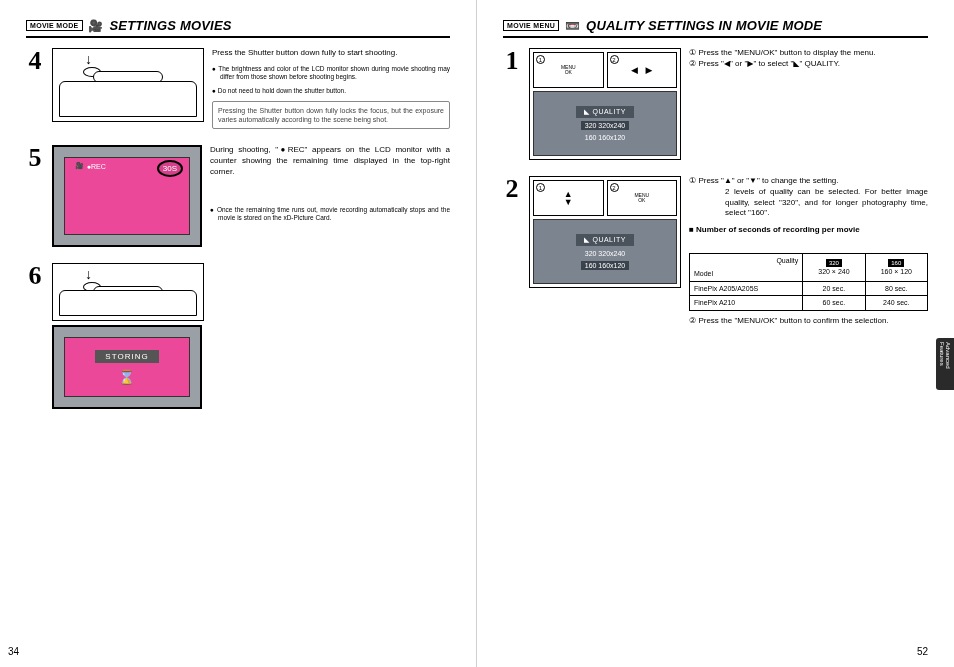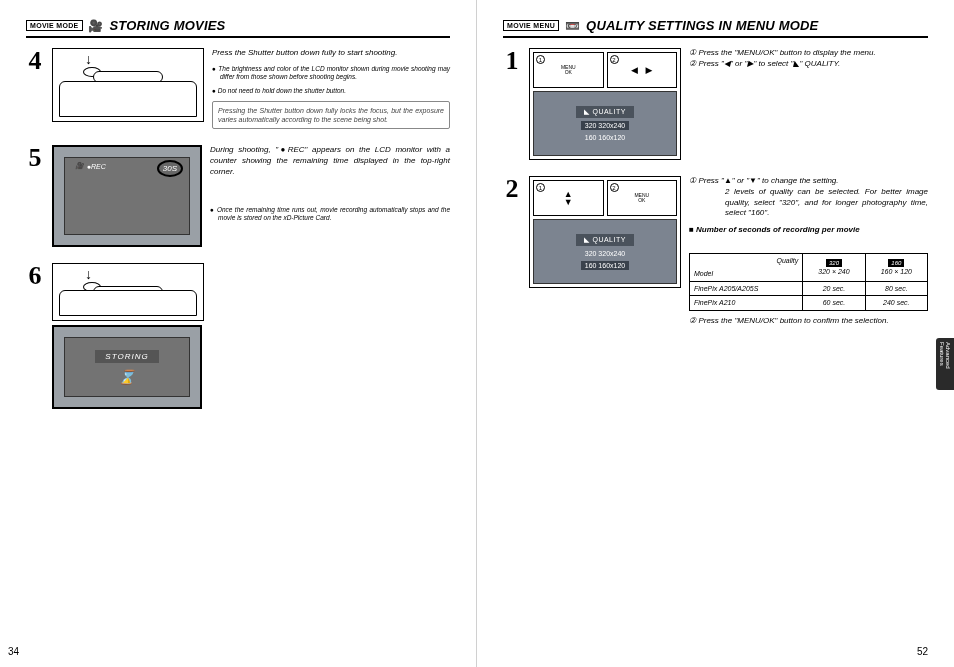--- a/index.html
+++ b/index.html
@@ -7,34 +7,34 @@
   .spread { display: flex; width: 954px; height: 667px; }
   .page { width: 477px; height: 667px; background: #fff; position: relative; padding: 18px 26px 24px 26px; }
   .page-left { border-right: 1px solid #d0d0d0; }
   .section-head { display: flex; align-items: center; gap: 6px; border-bottom: 2px solid #000; padding-bottom: 3px; margin-bottom: 10px; }
   .mode-tag { font-size: 7px; border: 1px solid #000; padding: 1px 3px; font-weight: bold; letter-spacing: 0.3px; }
   .head-icon { font-size: 12px; }
   .head-title { font-family: "Arial Black", Arial, sans-serif; font-weight: 900; font-style: italic; font-size: 13px; letter-spacing: 0.2px; }
   .step { display: flex; gap: 8px; margin-bottom: 16px; }
   .step-num { font-family: Georgia, 'Times New Roman', serif; font-size: 26px; font-weight: bold; width: 18px; text-align: center; line-height: 1; }
   .fig { border: 1px solid #000; background: #fff; flex: 0 0 auto; display: flex; align-items: center; justify-content: center; }
-  .right-text { font-size: 8px; line-height: 1.35; flex: 1; text-align: justify; font-style: italic; }
+  .right-text { font-size: 8px; line-height: 1.35; flex: 1; text-align: justify; }
   .note { font-size: 6.5px; line-height: 1.25; margin-top: 6px; padding-left: 8px; text-indent: -8px; }
   .callout { font-size: 7px; line-height: 1.3; border: 1px solid #888; border-radius: 2px; padding: 4px 5px; margin-top: 6px; color: #444; }
   .page-num { position: absolute; bottom: 10px; font-size: 10px; }
   .pn-left { left: 8px; }
   .pn-right { right: 26px; }
   .side-tab { position: absolute; right: 0; top: 338px; width: 18px; height: 52px; background: #2a2a2a; color: #fff; font-size: 6px; display: flex; align-items: center; justify-content: center; writing-mode: vertical-rl; border-radius: 3px 0 0 3px; padding: 4px 0; }
   .camera-draw { width: 150px; height: 72px; position: relative; }
   .cam-body { position: absolute; left: 6px; right: 6px; bottom: 4px; height: 36px; border: 1.5px solid #000; border-radius: 6px 6px 0 0; background: #fff; }
   .cam-top { position: absolute; left: 40px; top: 22px; width: 70px; height: 12px; border: 1px solid #000; border-radius: 10px; background: #fff; }
   .cam-shutter { position: absolute; left: 30px; top: 18px; width: 18px; height: 10px; border: 1.5px solid #000; border-radius: 50%; background: #fff; }
   .arrow-down { position: absolute; left: 32px; top: 2px; font-size: 14px; font-weight: bold; }
   .lcd { width: 150px; height: 102px; border: none; position: relative; background: #9aa0a6; border: 2px solid #000; }
-  .lcd-inner { position: absolute; inset: 10px; background: #737373; border: 1px solid #333; display: flex; align-items: center; justify-content: center; flex-direction: column; gap: 6px; font-style: italic; }
+  .lcd-inner { position: absolute; inset: 10px; background: #ec4899; border: 1px solid #333; display: flex; align-items: center; justify-content: center; flex-direction: column; gap: 6px; }
   .rec-badge { position: absolute; top: 4px; left: 10px; font-size: 7px; color: #fff; display: flex; align-items: center; gap: 3px; }
   .rec-time { position: absolute; top: 2px; right: 6px; font-size: 8px; color: #fff; border: 2px solid #000; border-radius: 50%; padding: 2px 4px; background: rgba(0,0,0,0.1); }
   .storing-label { background: #555; color: #fff; font-size: 8px; padding: 2px 10px; letter-spacing: 1px; }
   .hourglass { color: #fff; font-size: 14px; }
   .menu-fig { width: 152px; height: 112px; border: 1px solid #000; padding: 3px; display: flex; flex-direction: column; gap: 3px; }
   .menu-top { height: 36px; display: flex; gap: 3px; }
   .menu-top .cell { flex: 1; border: 1px solid #000; font-size: 6px; display: flex; align-items: center; justify-content: center; position: relative; }
   .menu-lcd { flex: 1; background: #7c8490; border: 1px solid #333; display: flex; flex-direction: column; align-items: center; justify-content: center; gap: 3px; font-size: 7px; color: #fff; }
   .quality-band { background: #4a525c; padding: 2px 8px; font-size: 7px; letter-spacing: 0.5px; }
   .opt { font-size: 7px; padding: 1px 4px; }
@@ -48,21 +48,21 @@
 </style>
 </head>
 <body>
 
 <div class="spread">
 
   <div class="page page-left">
     <div class="section-head">
       <span class="mode-tag">MOVIE MODE</span>
       <span class="head-icon">🎥</span>
-      <span class="head-title">STORING MOVIES</span>
+      <span class="head-title">SETTINGS MOVIES</span>
     </div>
 
     <div class="step">
       <div class="step-num">4</div>
       <div class="fig" style="width:152px;height:74px;">
         <div class="camera-draw">
           <div class="arrow-down">↓</div>
           <div class="cam-shutter"></div>
           <div class="cam-top"></div>
           <div class="cam-body"></div>
@@ -110,21 +110,21 @@
       </div>
     </div>
 
     <div class="page-num pn-left">34</div>
   </div>
 
   <div class="page">
     <div class="section-head">
       <span class="mode-tag">MOVIE MENU</span>
       <span class="head-icon">📼</span>
-      <span class="head-title">QUALITY SETTINGS IN MENU MODE</span>
+      <span class="head-title">QUALITY SETTINGS IN MOVIE MODE</span>
     </div>
 
     <div class="step">
       <div class="step-num">1</div>
       <div class="menu-fig">
         <div class="menu-top">
           <div class="cell">
             <span class="circ" style="position:absolute;top:2px;left:2px;">1</span>
             <span style="white-space:pre;text-align:center;font-size:5px;line-height:1.1;">MENU
 OK</span>

